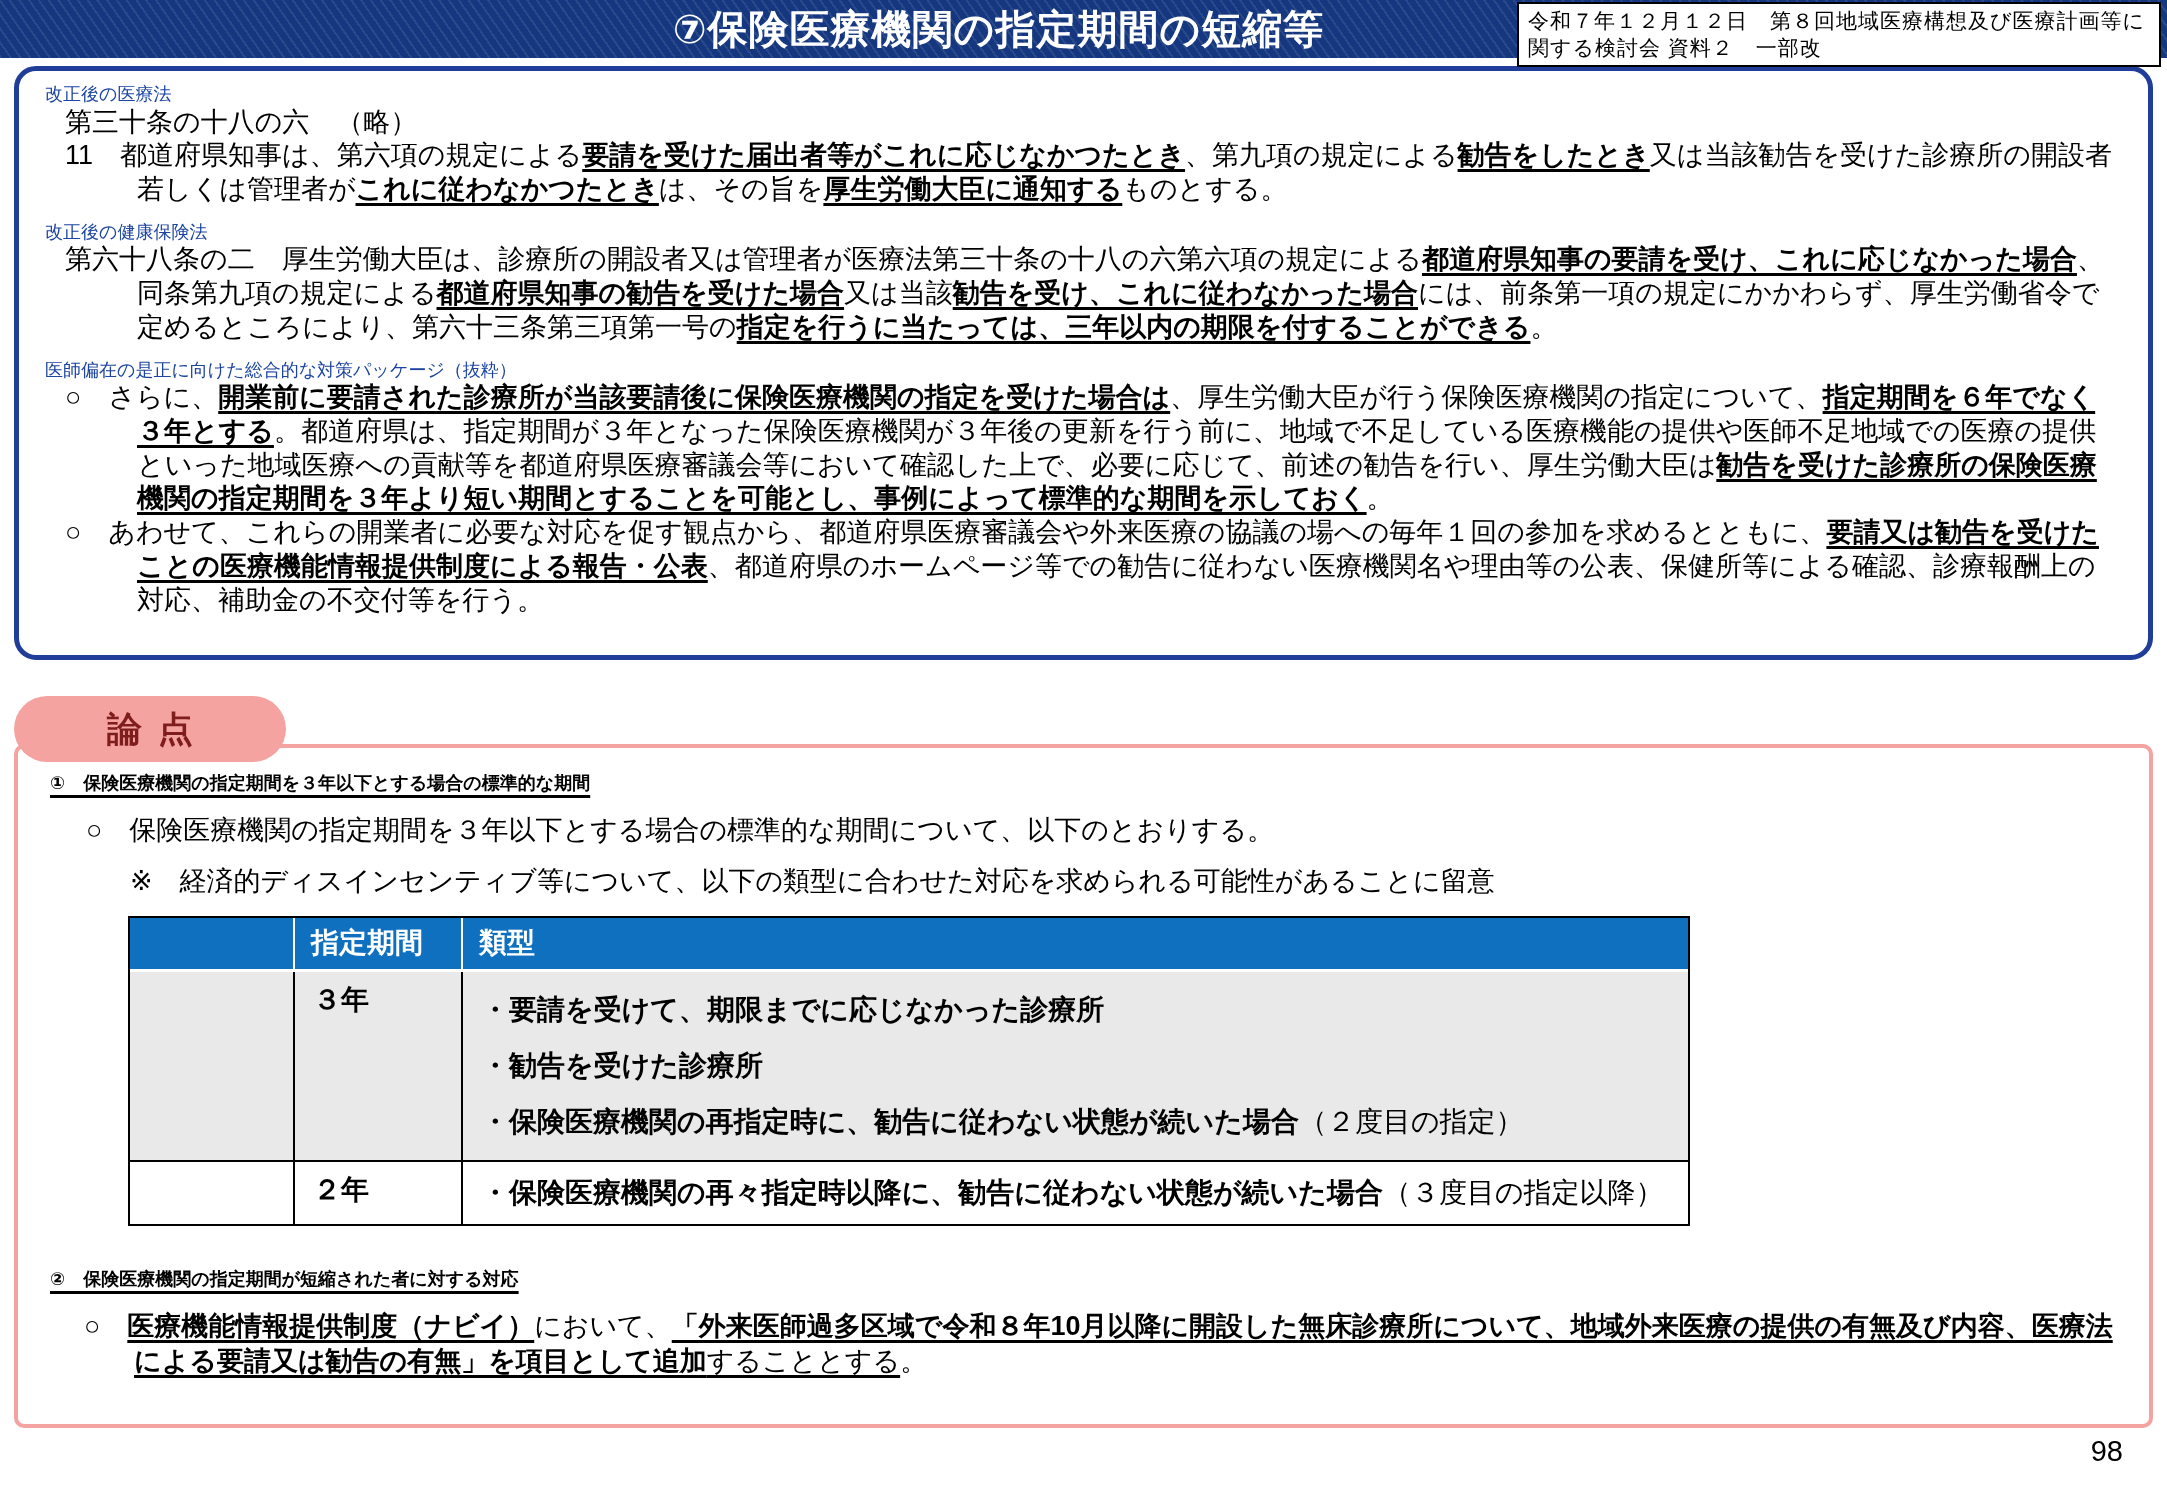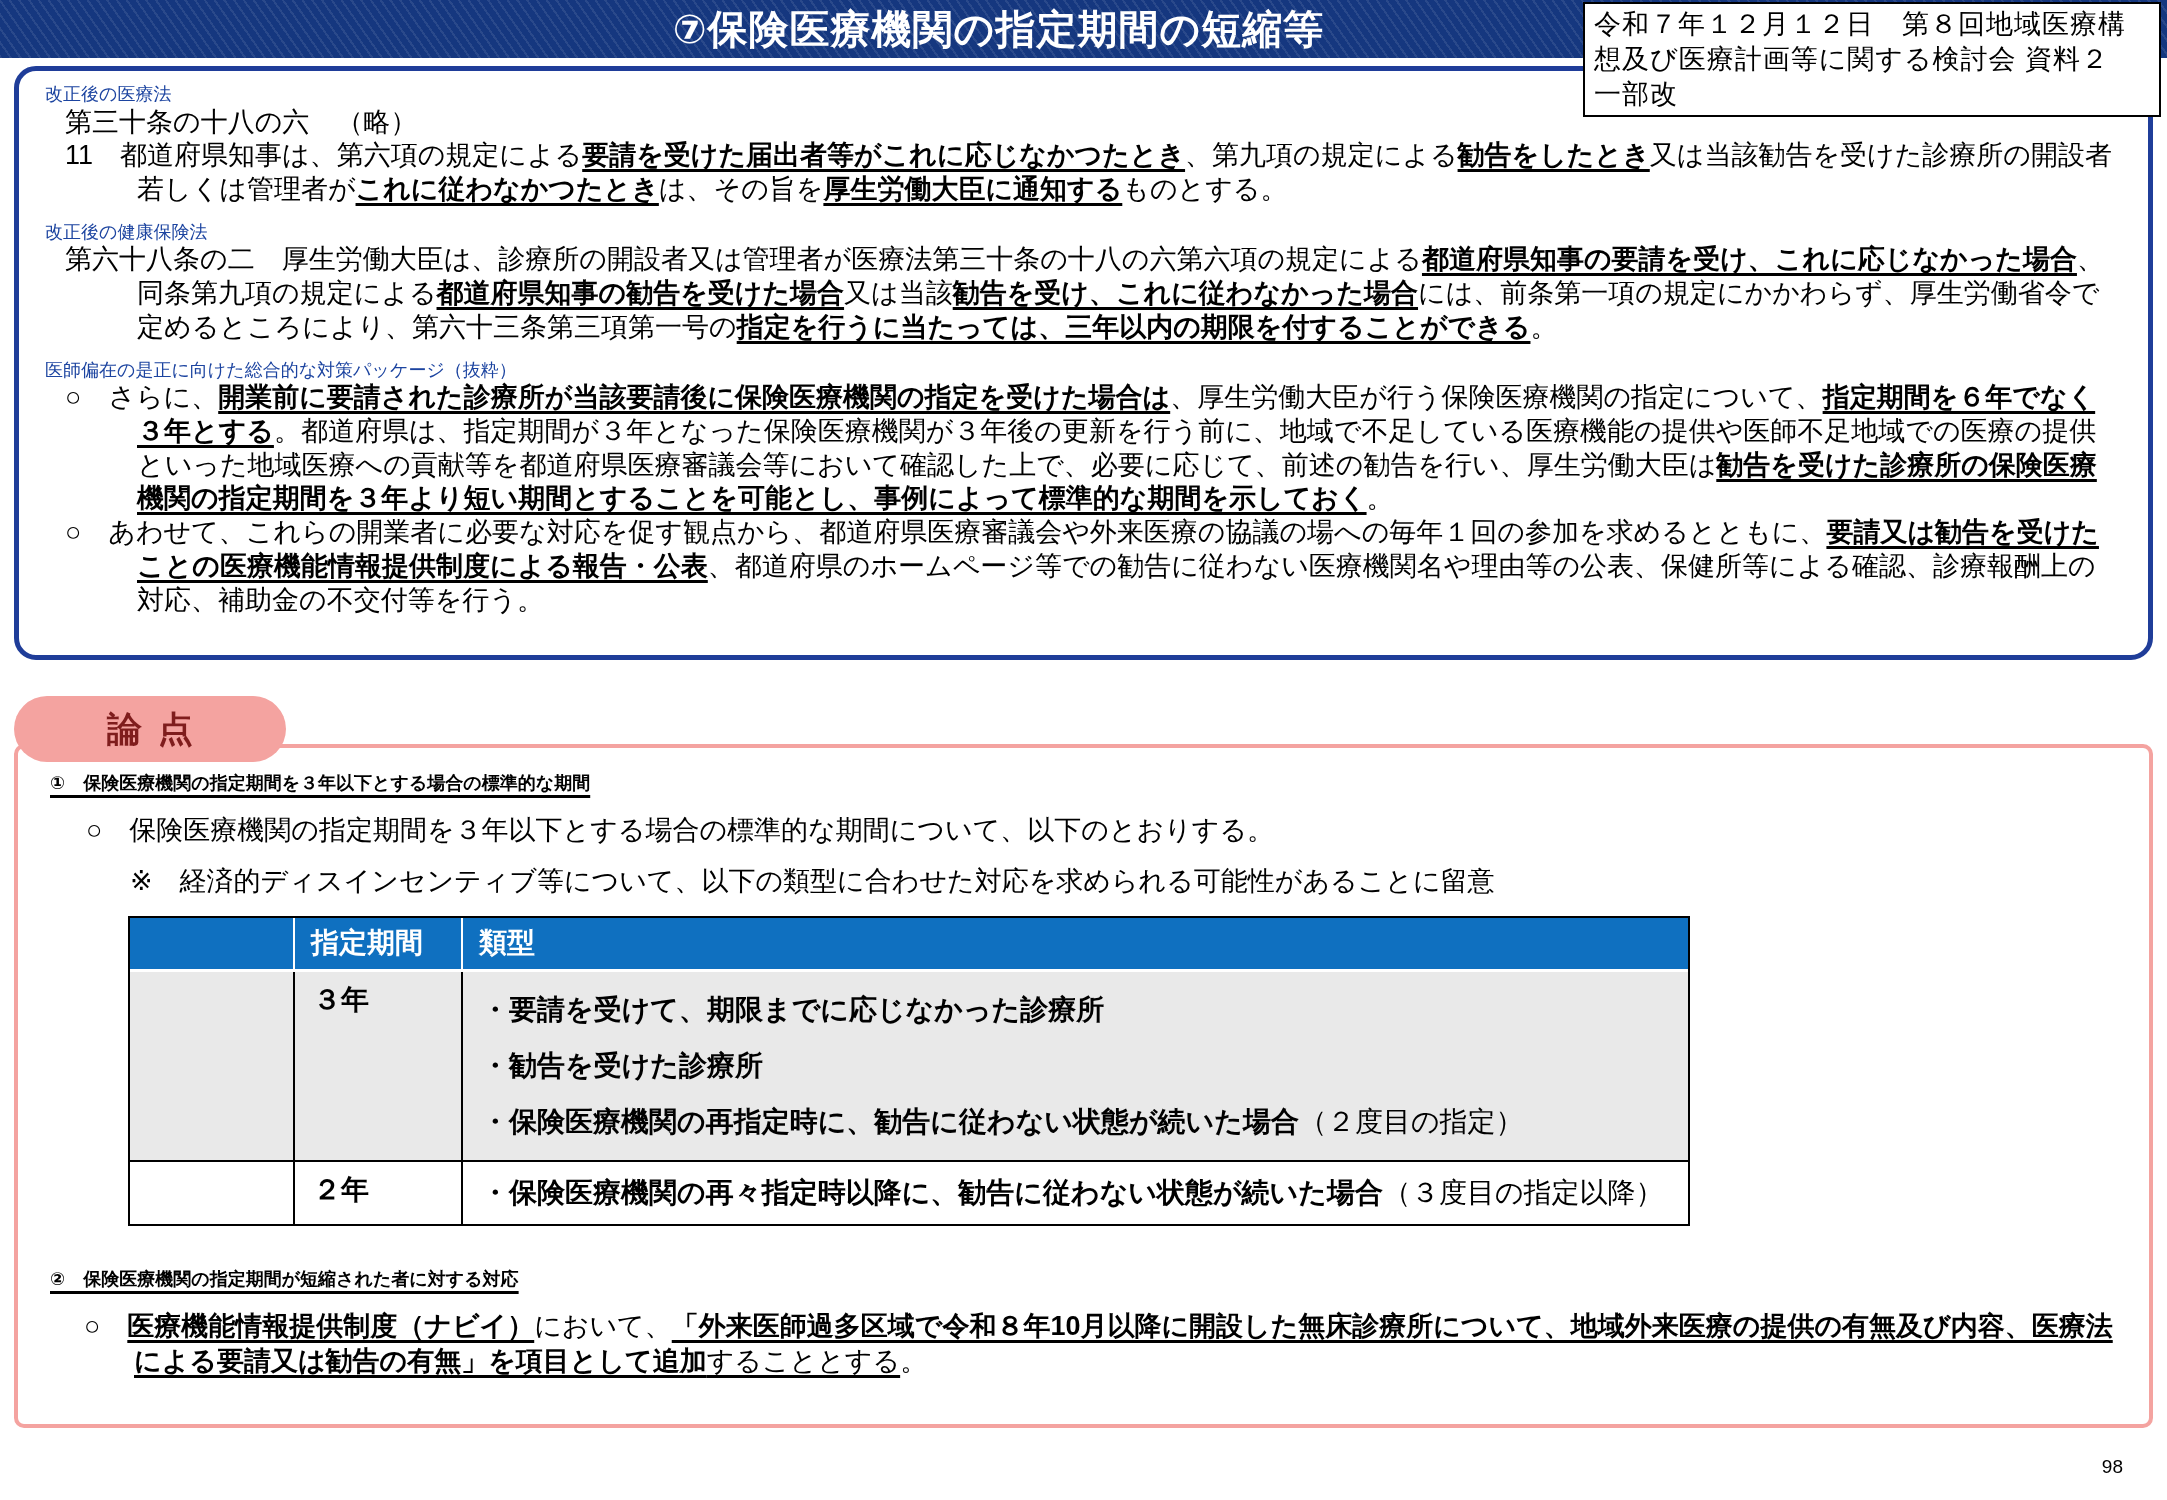--- a/index.html
+++ b/index.html
@@ -10,22 +10,22 @@
   }
   .b { font-weight:bold; }
   .u { text-decoration:underline; text-decoration-thickness:2.5px; text-underline-offset:5px; }
 
   
   .topbar { position:relative; height:58px; background:var(--header-blue,#15377F); }
   .topbar::before { content:""; position:absolute; inset:0;
     background:repeating-linear-gradient(55deg, rgba(255,255,255,.09) 0 2px, transparent 2px 8px); }
   .title { position:absolute; left:0; right:170px; top:0; height:58px; line-height:58px;
     text-align:center; color:#fff; font-size:40px; font-weight:bold; letter-spacing:1px; z-index:1; }
-  .source-box { position:absolute; top:2px; right:6px; width:578px; background:#fff;
-    border:2px solid #000; padding:3px 9px; font-size:27px; line-height:1.3;
+  .source-box { position:absolute; top:2px; right:6px; width:644px; background:#fff;
+    border:2px solid #000; padding:3px 9px; font-size:21px; line-height:1.3;
     letter-spacing:1px; z-index:3; }
 
   
   .law-box { margin:8px 14px 0; border:5px solid var(--box-border-blue,#1F3D99);
     border-radius:22px; padding:12px 26px 14px; min-height:594px; font-size:27px; line-height:1.25; }
   .law-head { color:var(--heading-blue,#1C44A0); font-weight:normal; font-size:18px; margin-top:14px; }
   .law-head:first-child { margin-top:0; }
   .p-article { padding-left:20px; }
   .p-hang { padding-left:92px; text-indent:-72px; }
 
@@ -53,21 +53,21 @@
     border-right:2px solid #000; border-bottom:2px solid #000; }
   .period-table td:last-child { border-right:none;margin-top:20px; }
   .period-table tr:last-child td { border-bottom:none; }
   .period-table tr.shaded td { background:var(--row-shade,#E9E9E9); }
   .col-blank { width:165px; }
   .col-period { width:168px; }
   .cell-period { font-weight:bold; padding-left:26px; padding-top:16px; }
   tr.shaded .tline { line-height:2.0; }
   .tline { line-height:1.5; }
 
-  .page-number { position:absolute; right:44px; bottom:22px; font-size:19px; }
+  .page-number { position:absolute; right:44px; bottom:32px; font-size:29px; }
 </style>
 </head>
 <body>
 
 <header class="topbar">
   <h1 class="title">⑦保険医療機関の指定期間の短縮等</h1>
   <div class="source-box">
     <span>令和７年１２月１２日　第８回地域医療構想及び医療計画等に関する検討会 資料２　一部改</span>
   </div>
 </header>

